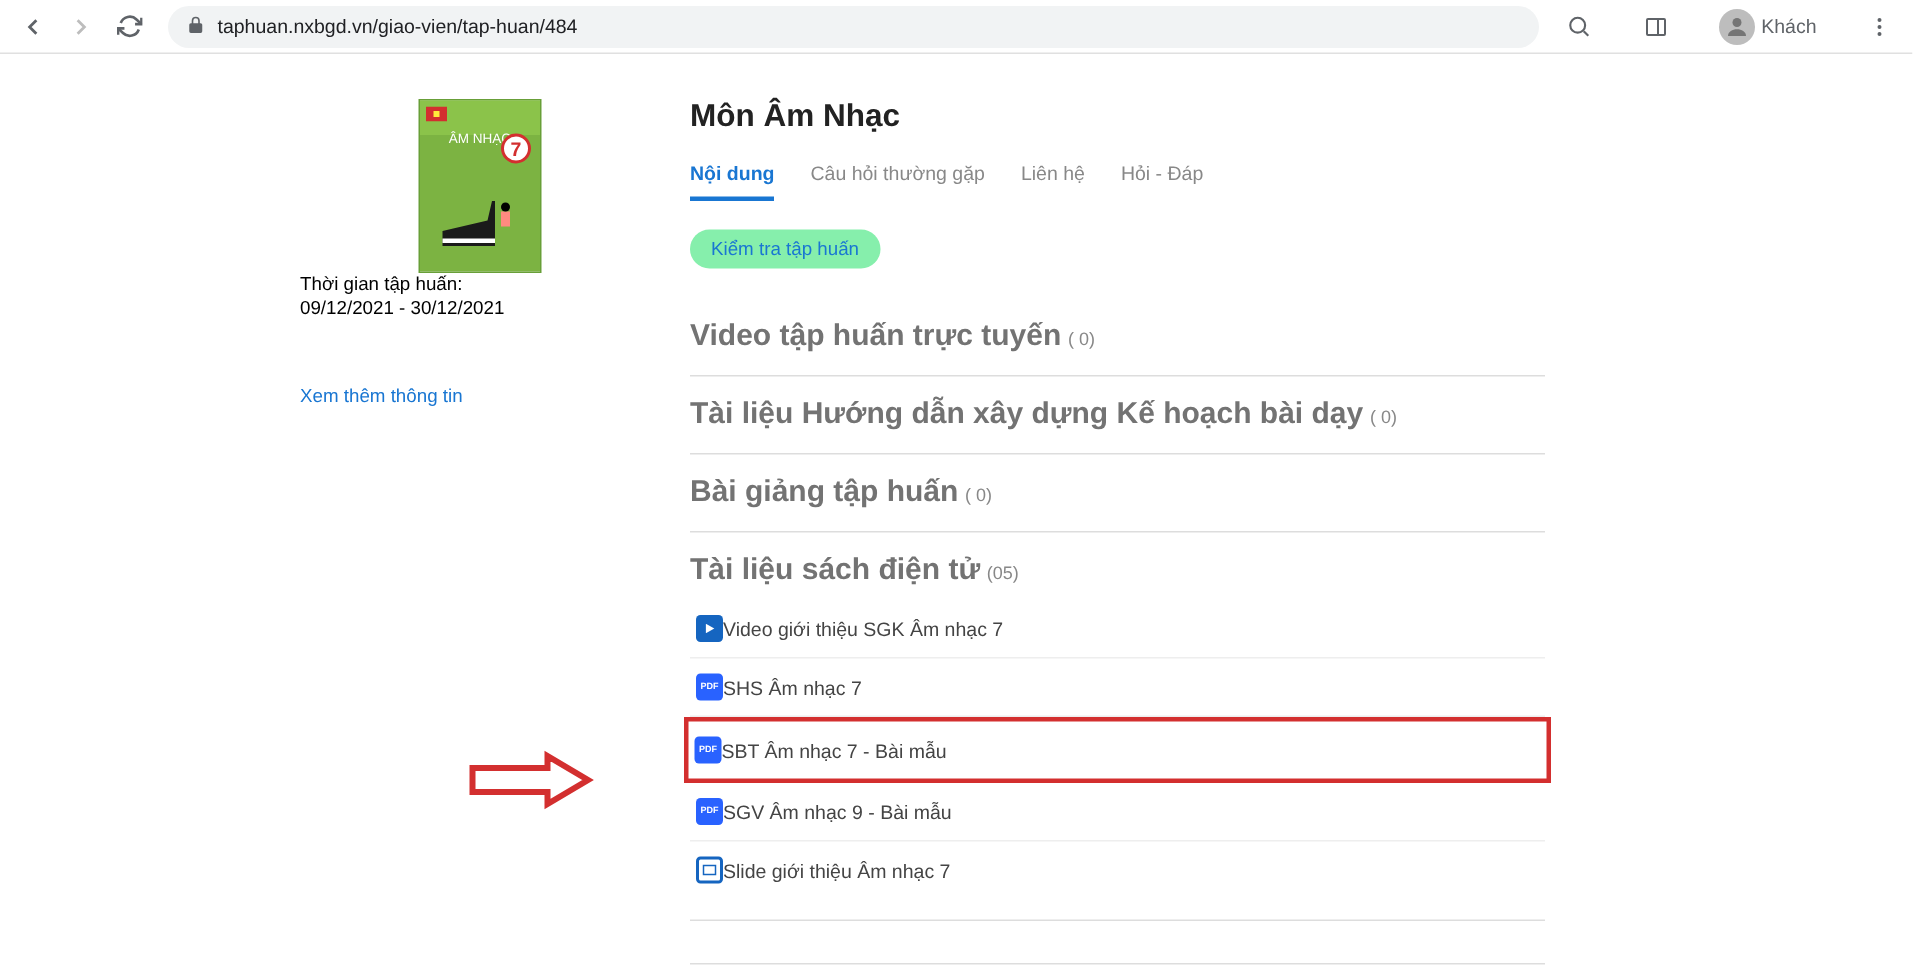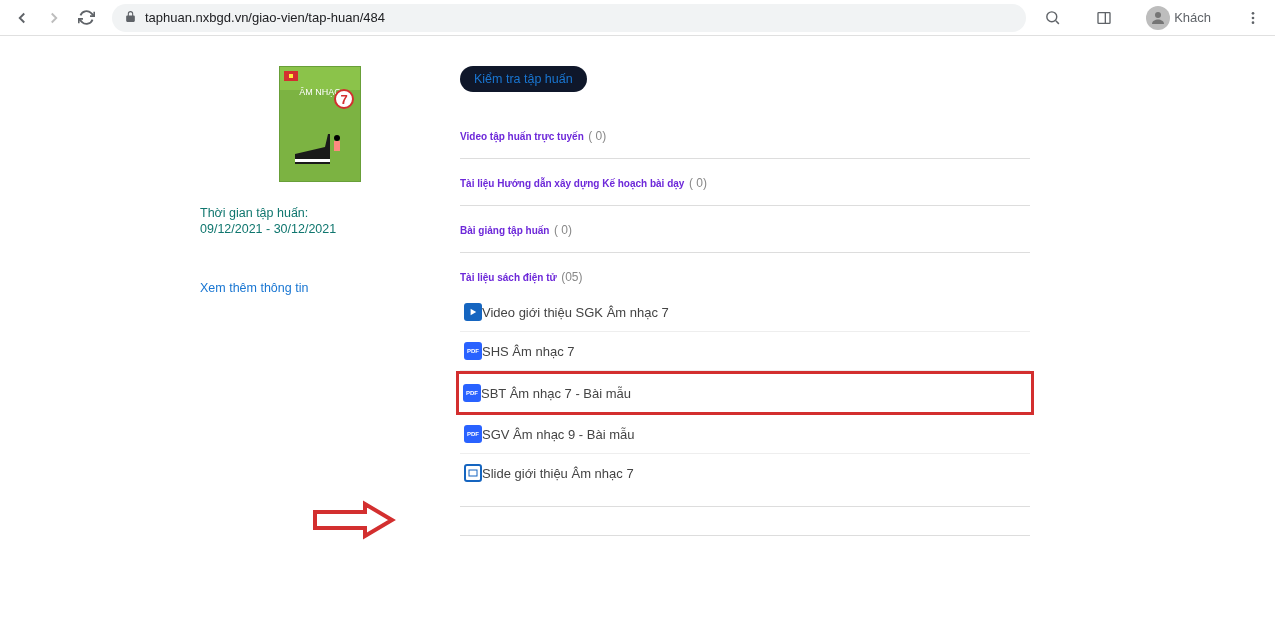--- a/index.html
+++ b/index.html
@@ -112,23 +112,22 @@
     }
     .book-piano {
       position: absolute;
       bottom: 12px;
       left: 10px;
       width: 60px;
       height: 40px;
     }
     
     .training-time {
-      margin-top: 24px;
       font-size: 12.5px;
-      color: #0f766e;
+      color: #000000;
     }
     .training-time-label { margin-bottom: 2px; }
     .see-more {
       margin-top: 45px;
       font-size: 12.5px;
       color: #1976d2;
       cursor: pointer;
       display: block;
     }
     
@@ -158,37 +157,37 @@
       font-weight: 500;
     }
     .tab.active {
       color: #1976d2;
       border-bottom: 3px solid #1976d2;
       font-weight: 600;
     }
     
     .check-btn {
       display: inline-block;
-      background: #0f172a;
+      background: #86efac;
       color: #1976d2;
       font-size: 12.5px;
       padding: 6px 14px;
       border-radius: 14px;
       margin-bottom: 20px;
       cursor: pointer;
     }
     
     .section {
       border-bottom: 1px solid #ddd;
       padding: 14px 0;
     }
     .section-title {
-      font-size: 10px;
+      font-size: 20px;
       font-weight: bold;
-      color: #6d28d9;
+      color: #737373;
     }
     .section-count {
       font-size: 12px;
       color: #888;
       font-weight: normal;
     }
     
     .resource-list { margin-top: 8px; }
     .resource-item {
       display: flex;
@@ -311,21 +310,28 @@
       </svg>
     </div>
     <div class="training-time">
       <div class="training-time-label">Thời gian tập huấn:</div>
       <div>09/12/2021 - 30/12/2021</div>
     </div>
     <a class="see-more">Xem thêm thông tin</a>
   </div>
 
   <div class="main-content">
-    
+    <h1 class="page-title">Môn Âm Nhạc</h1>
+    
+    <div class="tabs">
+      <div class="tab active">Nội dung</div>
+      <div class="tab">Câu hỏi thường gặp</div>
+      <div class="tab">Liên hệ</div>
+      <div class="tab">Hỏi - Đáp</div>
+    </div>
     
     <div class="check-btn">Kiểm tra tập huấn</div>
     
     <div class="section">
       <span class="section-title">Video tập huấn trực tuyến</span>
       <span class="section-count">( 0)</span>
     </div>
     
     <div class="section">
       <span class="section-title">Tài liệu Hướng dẫn xây dựng Kế hoạch bài dạy</span>

